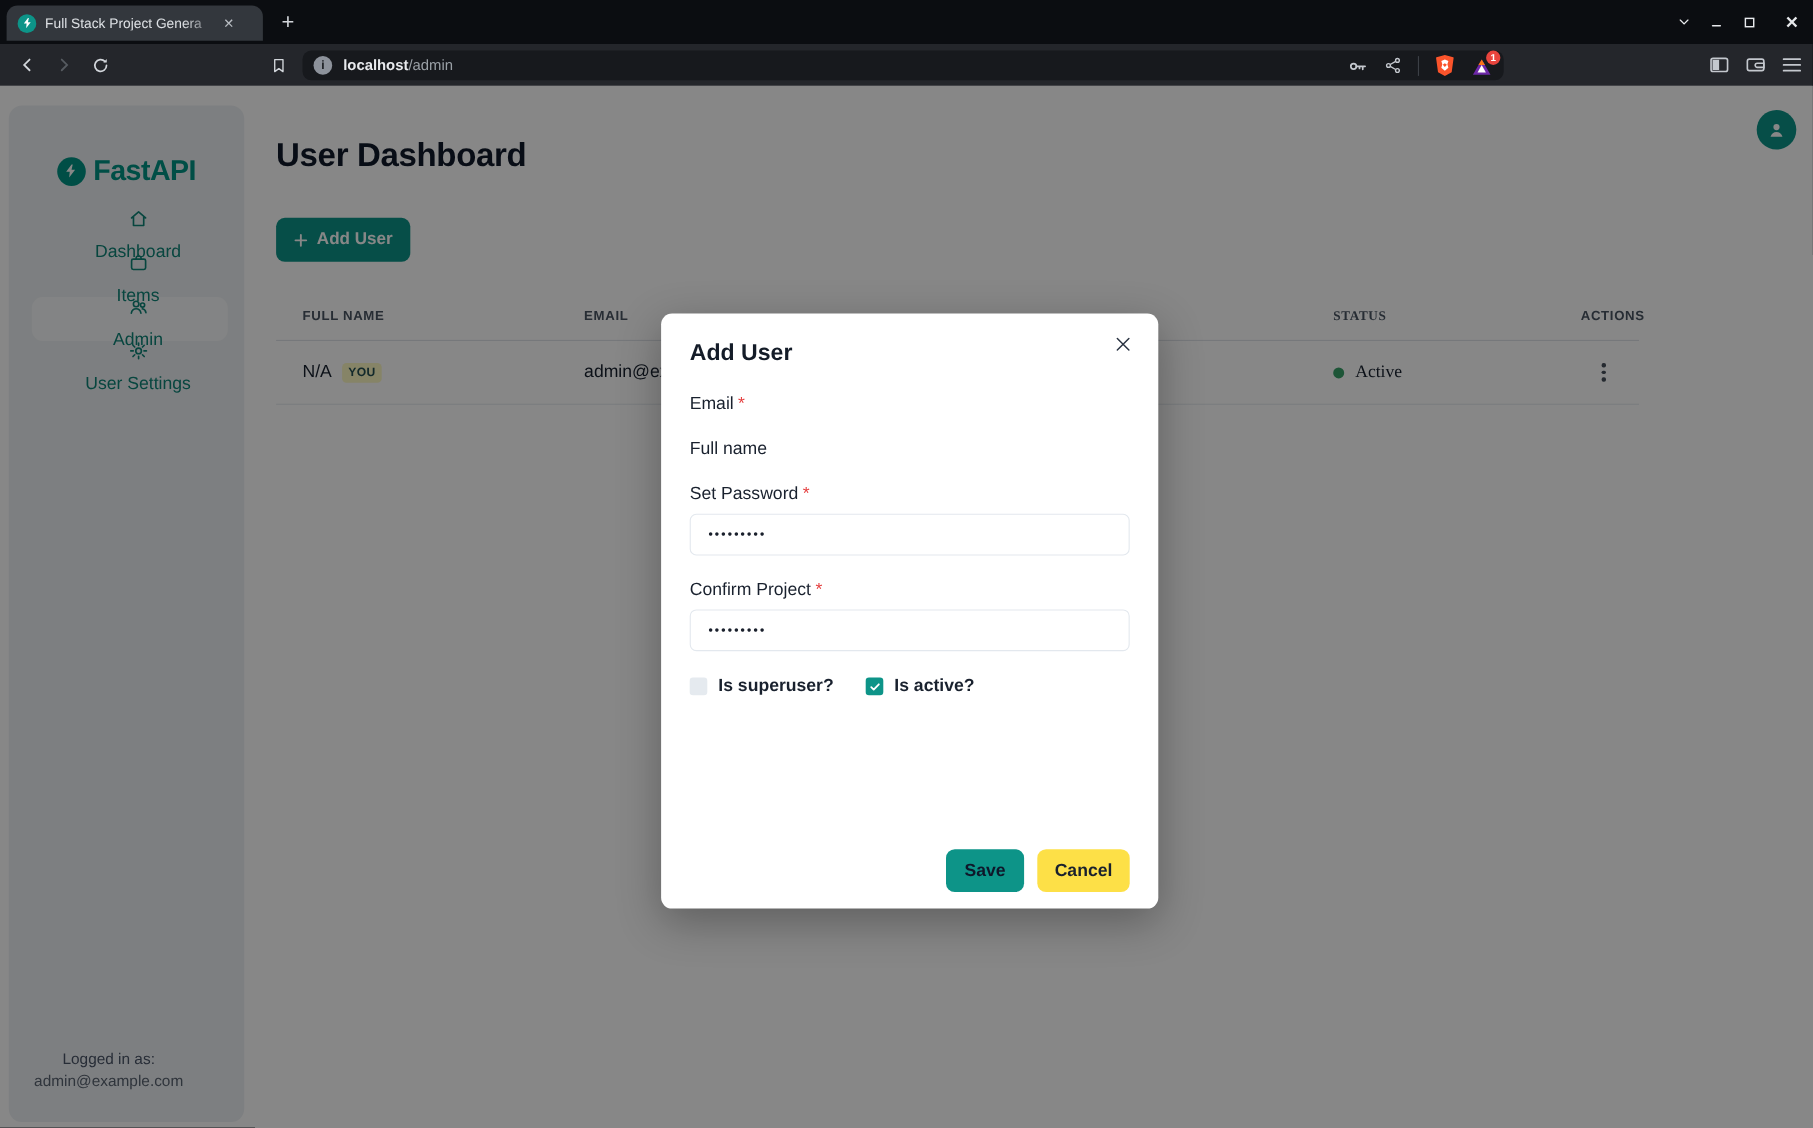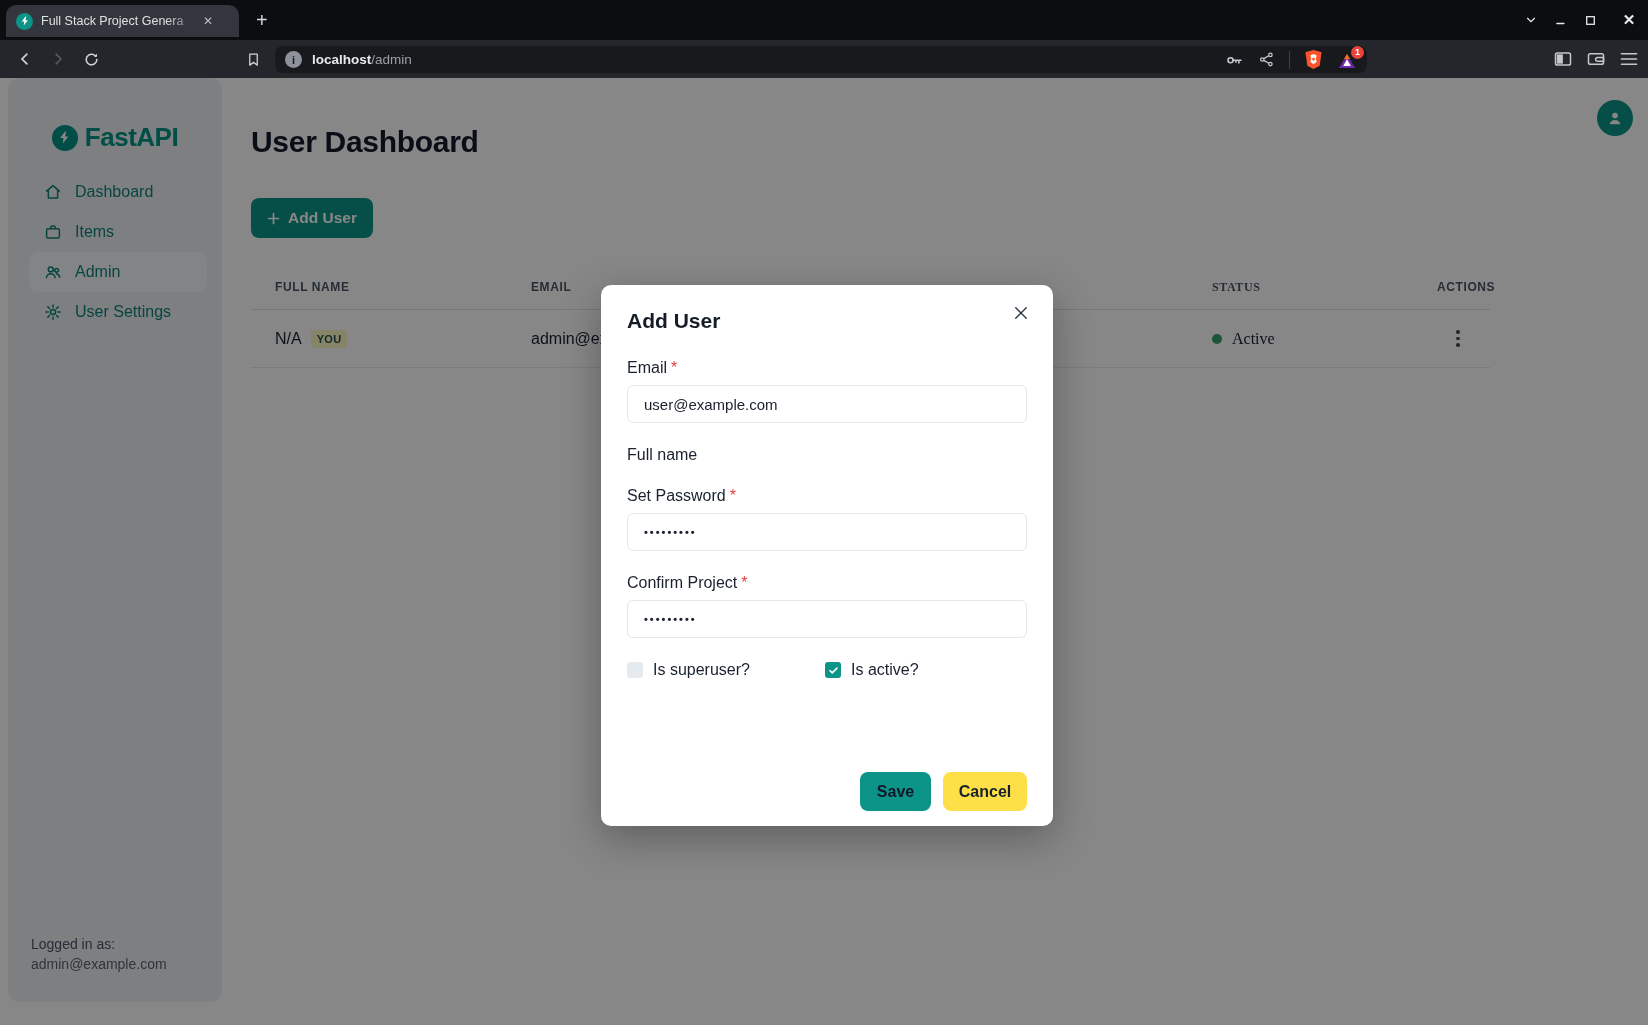--- a/index.html
+++ b/index.html
@@ -31,30 +31,30 @@
   .url-path { color:#9aa0a6; font-size:13.5px; }
   .urlbar-right { margin-left:auto; display:flex; align-items:center; gap:14px; }
   .vsep { width:1px; height:18px; background:#3c4046; }
   .ext-wrap { position:relative; }
   .ext-badge { position:absolute; top:-5px; right:-7px; min-width:13px; height:13px; border-radius:7px;
                background:#e8443d; color:#fff; font-size:9px; font-weight:bold; display:flex;
                align-items:center; justify-content:center; padding:0 3px; }
 
   
   .page { position:absolute; left:0; top:78px; width:1648px; height:947px; background:#ffffff; }
-  .sidebar { position:absolute; left:8px; top:0; width:214px; height:924px; background:#edf0f3;
-             border-radius:12px; }
+  .sidebar { position:absolute; left:8px; top:18px; width:214px; height:924px; background:#edf0f3;
+             border-radius:12px;text-align:center; }
   .logo { position:absolute; left:0; top:44px; width:214px; display:flex; align-items:center;
           justify-content:center; gap:7px; }
   .logo-circle { width:26px; height:26px; border-radius:50%; background:#009485; display:flex;
                  align-items:center; justify-content:center; }
   .logo-text { color:#009485; font-size:26px; font-weight:bold; letter-spacing:-0.5px; }
   .nav { position:absolute; left:21px; top:94px; width:178px; }
   .nav-item { height:40px; display:flex; align-items:center; padding-left:15px; border-radius:10px;
-              color:#0f8478; font-size:16px; gap:13px; }
+              color:#0f8478; font-size:16px; gap:13px;flex-direction:column; }
   .nav-item.active { background:#f8fafb; }
   .sb-footer { position:absolute; left:23px; top:856px; font-size:14px; color:#4a5568; line-height:20px; }
   .sb-footer .l2 { color:#5a6472; }
   .avatar { position:absolute; left:1597px; top:22px; width:36px; height:36px; border-radius:50%;
             background:#0d9488; display:flex; align-items:center; justify-content:center; }
 
   .page-title { position:absolute; left:251px; top:47px; font-size:30px; font-weight:bold;
                 color:#10192a; letter-spacing:-0.3px; }
   .add-btn { position:absolute; left:251px; top:120px; width:122px; height:40px; border:none;
              border-radius:8px; background:#0d9488; color:#fff; font-size:15.5px; font-weight:bold;
@@ -82,21 +82,21 @@
   .modal-close { position:absolute; top:14px; right:18px; width:28px; height:28px; display:flex;
                  align-items:center; justify-content:center; color:#2a3342; }
   .flabel { font-size:16px; color:#19212e; margin-bottom:8px; }
   .req { color:#e53e3e; margin-left:4px; }
   .field input { width:100%; height:38px; border:1px solid #e3e8ee; border-radius:6px;
                  padding:0 16px; font-size:15px; color:#1a202c; outline:none;
                  font-family:"Liberation Sans", sans-serif; }
   .field { margin-bottom:23px; }
   .field input.pw { font-size:11px; letter-spacing:2px; font-weight:bold; }
   .cb-row { display:flex; margin-top:4px; }
-  .cb-item { display:flex; align-items:center; width:198px; }
+  .cb-item { display:flex; align-items:center; width:160px;font-weight:bold; }
   .cbox { width:16px; height:16px; border-radius:3px; background:#e5eaef; display:flex;
           align-items:center; justify-content:center; }
   .cbox.checked { background:#0d9488; }
   .cb-label { margin-left:10px; font-size:16px; color:#19212e; }
   .modal-actions { position:absolute; right:26px; bottom:15px; display:flex; gap:12px; }
   .btn { height:39px; border:none; border-radius:8px; font-size:16px; font-weight:bold;
          font-family:"Liberation Sans", sans-serif; }
   .btn-save { width:71px; background:#0d9488; color:#0f172a; }
   .btn-cancel { width:84px; background:#fde047; color:#19212e; }
 
@@ -327,21 +327,20 @@
   <div class="modal">
     <div class="modal-title">Add User</div>
     <div class="modal-close">
       <svg width="18" height="18" viewBox="0 0 24 24">
           <path d="M5 5l14 14M19 5L5 19" stroke="#2a3342" stroke-width="1.8" stroke-linecap="round"></path>
         </svg>
     </div>
 
     <div class="field">
       <div class="flabel"><span>Email</span><span class="req">*</span></div>
-      <input type="text" value="user@example.com" style="">
     </div>
 
     <div class="field">
       <div class="flabel"><span>Full name</span></div>
     </div>
 
     <div class="field">
       <div class="flabel"><span>Set Password</span><span class="req">*</span></div>
       <input type="text" class="pw" value="•••••••••" style="">
     </div>

